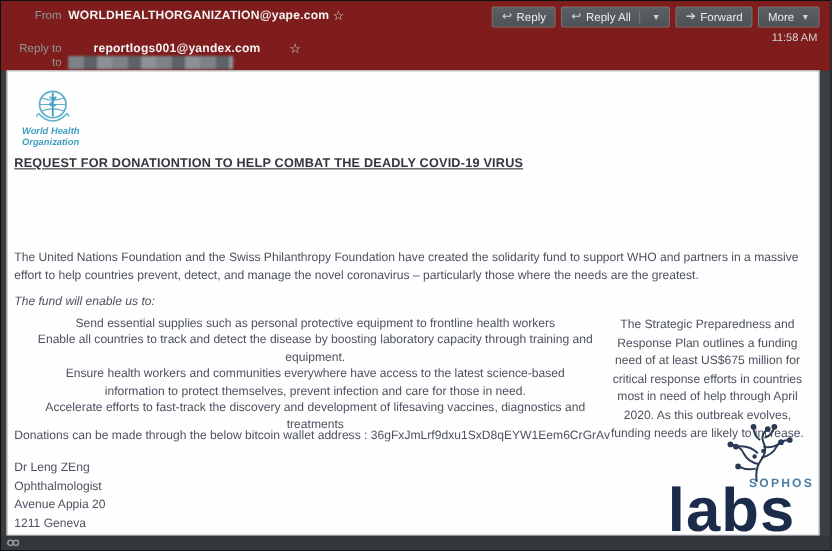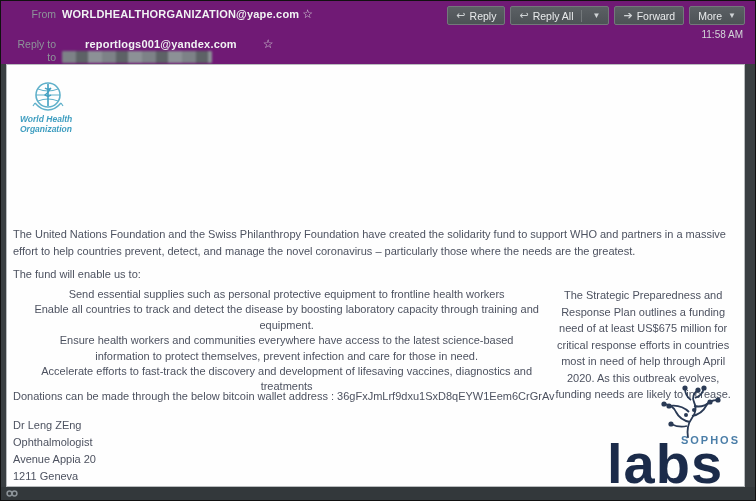--- a/index.html
+++ b/index.html
@@ -5,21 +5,21 @@
   * { margin:0; padding:0; box-sizing:border-box; }
   html,body { width:756px; height:501px; background:#222; }
   body { font-family:"Liberation Sans", sans-serif; }
 
   .screen {
     position:relative; width:756px; height:501px;
     background:#3a3f42; border:1px solid #111; overflow:hidden;
   }
 
   
-  .header { position:absolute; top:0; left:0; width:100%; height:63px; background:#701a75; }
+  .header { position:absolute; top:0; left:0; width:100%; height:63px; background:#7f1d1d; }
   .field-row { position:absolute; left:0; display:flex; align-items:center; white-space:nowrap; }
   .flabel {
     display:inline-block; width:55px; text-align:right; margin-right:6px;
     color:#8d9499; font-size:10.5px;
   }
   .fvalue { color:#f1f3f4; font-size:11px; font-weight:bold; letter-spacing:.2px; }
   .star { color:#d9dcdd; font-size:12px; margin-left:3px; }
   .redacted-box {
     width:150px; height:12px; border-radius:1px;
     background:repeating-linear-gradient(90deg,#7d8287 0 14px,#5d6266 14px 26px,#8c9196 26px 40px);
@@ -50,21 +50,21 @@
   .who-text { color:#3f9ec0; font-size:8.5px; font-weight:bold; line-height:1.15; width:62px; }
 
   .headline {
     position:absolute; top:78px; left:6px; right:8px;
     font-size:11.5px; font-weight:bold; color:#33363e;
     text-decoration:underline; letter-spacing:.2px;
   }
 
   .para1 { position:absolute; top:136px; left:6px; right:10px; line-height:1.45; }
   .para2 { position:absolute; top:161px; left:6px; right:10px; line-height:1.55; }
-  .fund-intro { position:absolute; top:203px; left:6px; }
+  .fund-intro { position:absolute; top:203px; left:6px;font-style:italic; }
 
   .columns { position:absolute; top:222px; left:6px; right:6px; display:flex;text-align:center; }
   .fund-list { width:528px; padding-left:20px; line-height:1.4; }
   .fund-list div { margin:0; }
   .sidebar-note {
     width:190px; margin-left:8px; line-height:1.5; color:#4d5260;
   }
 
   .donation-line { position:absolute; top:325px; left:6px; right:10px; }
 
@@ -144,20 +144,21 @@
         <path d="M6 16 H30" stroke="#5fb0ca" stroke-width="1" fill="none"></path>
         <path d="M8 10 Q18 14 28 10 M8 22 Q18 18 28 22" stroke="#5fb0ca" stroke-width="1" fill="none"></path>
         <line x1="18" y1="5" x2="18" y2="27" stroke="#3f9ec0" stroke-width="1.6"></line>
         <path d="M15 9 q3 2.5 6 0 q-3 5 -6 7 q3 2.5 6 0" stroke="#3f9ec0" stroke-width="1.3" fill="none"></path>
         <path d="M5 24 q6 7 13 7 q7 0 13 -7" stroke="#5fb0ca" stroke-width="1.4" fill="none"></path>
         <path d="M5 24 l-2 3 M31 24 l2 3" stroke="#5fb0ca" stroke-width="1.2" fill="none"></path>
       </svg>
       <div class="who-text">World Health Organization</div>
     </div>
 
+    <div class="headline">REQUEST FOR DONATIONTION TO HELP COMBAT THE DEADLY COVID-19 VIRUS</div>
 
     <div class="para2">The United Nations Foundation and the Swiss Philanthropy Foundation have created the solidarity fund to support WHO and partners in a massive effort to help countries prevent, detect, and manage the novel coronavirus – particularly those where the needs are the greatest.</div>
 
     <div class="fund-intro">The fund will enable us to:</div>
 
     <div class="columns">
       <div class="fund-list">
         <div>Send essential supplies such as personal protective equipment to frontline health workers</div>
         <div>Enable all countries to track and detect the disease by boosting laboratory capacity through training and equipment.</div>
         <div>Ensure health workers and communities everywhere have access to the latest science-based information to protect themselves, prevent infection and care for those in need.</div>

